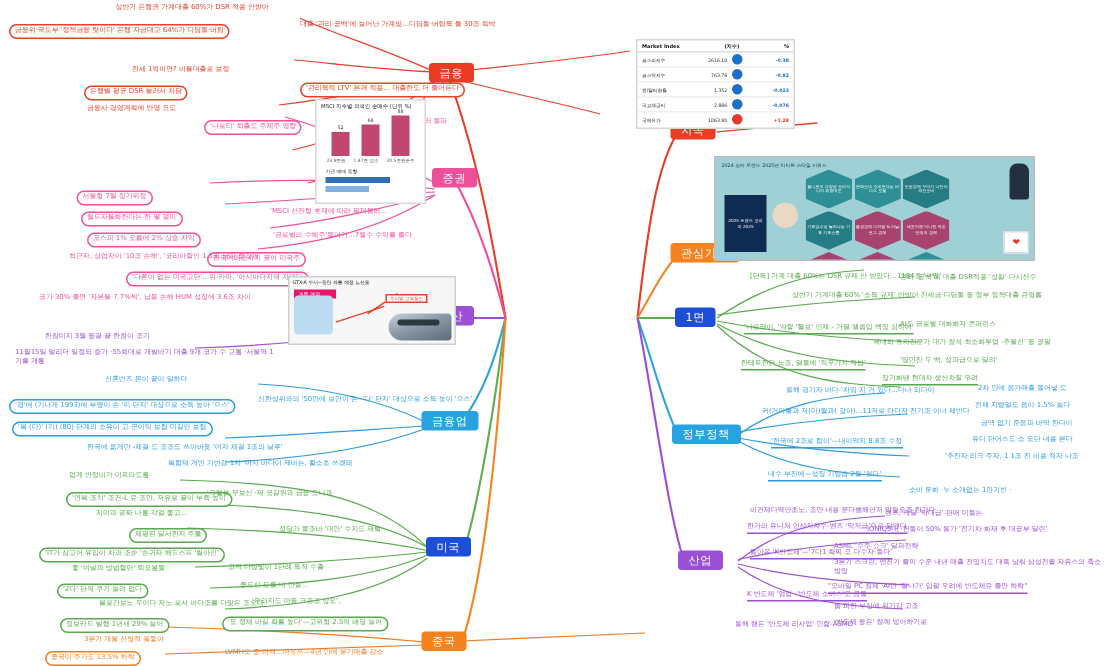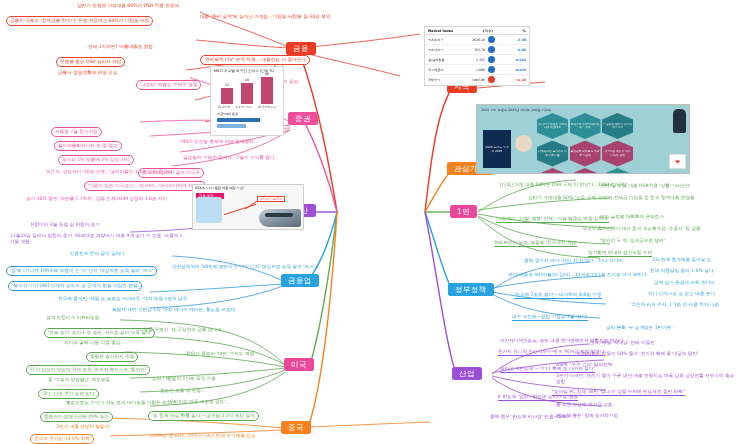--- a/index.html
+++ b/index.html
@@ -25,21 +25,21 @@
   .leaf{
     font-size:4.6px;color:#333;line-height:1.25;letter-spacing:0;
   }
   .leaf.boxed{border:1px solid currentColor;border-radius:6px;padding:1px 3px;background:#fff;}
   .leaf.under{border-bottom:1px solid currentColor;padding-bottom:.5px;}
 
   .c-red{color:#e8402a}.c-pink{color:#f0509a}.c-purple{color:#9b4fd6}
   .c-blue{color:#2e9bdf}.c-green{color:#5aa84f}.c-orange{color:#f07c20}
 
   .bg-red{background:#ea3b23}.bg-pink{background:#ee4f9b}.bg-purple{background:#9b4fd6}
-  .bg-blue{background:#29a3e0}.bg-green{background:#ec4899}.bg-orange{background:#f5821f}
+  .bg-blue{background:#29a3e0}.bg-green{background:#1d4ed8}.bg-orange{background:#f5821f}
 
   
   .pic{position:absolute;background:#fff;border:1px solid #d8d8d8;box-sizing:border-box;overflow:hidden;}
   .pic-title{font-size:3.6px;color:#222;padding:2px 3px 0 3px;line-height:1.3;}
   .bars{display:flex;align-items:flex-end;justify-content:space-around;height:30px;padding:0 6px;}
   .bar{width:12px;background:#c2476e;position:relative;}
   .bar span{position:absolute;top:-5px;left:0;right:0;text-align:center;font-size:3.2px;color:#333;}
   .baxis{font-size:3px;color:#555;display:flex;justify-content:space-around;padding:1px 4px;}
   .hbar-wrap{padding:2px 6px;}
   .hbar{height:4px;background:#2f6fb5;margin:2px 0;}

